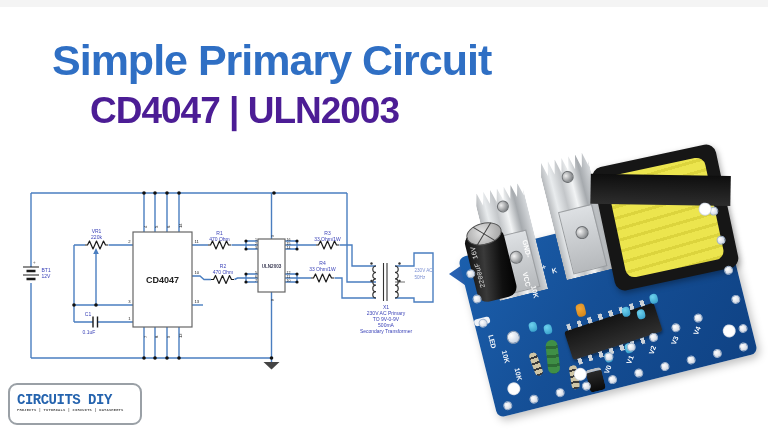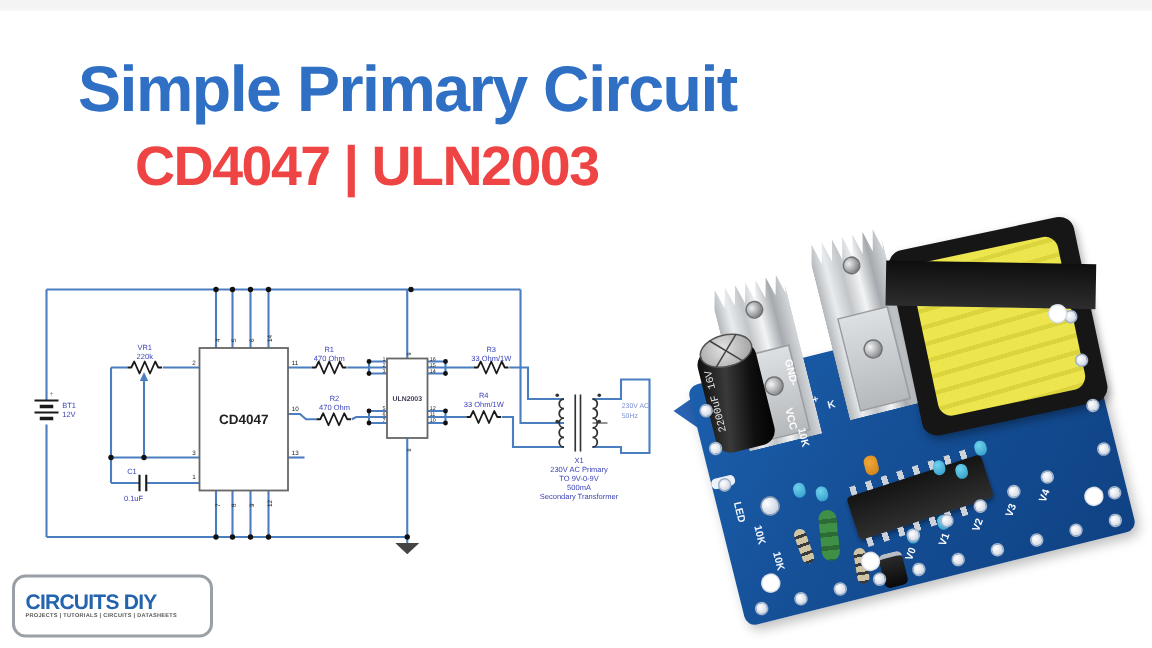--- a/index.html
+++ b/index.html
@@ -3,21 +3,21 @@
 <meta charset="utf-8">
 <style>
   html,body{margin:0;padding:0;background:#fff;}
   #stage{position:relative;width:768px;height:432px;background:#ffffff;overflow:hidden;
          font-family:"Liberation Sans",sans-serif;}
   .topstrip{position:absolute;left:0;top:0;width:768px;height:7px;background:#f4f4f4;}
   
   .title1{position:absolute;left:52px;top:36px;font-size:43px;font-weight:800;
           letter-spacing:-1px;color:#2f6fc4;white-space:nowrap;}
   .title2{position:absolute;left:90px;top:90px;font-size:37px;font-weight:800;
-          letter-spacing:-1px;color:#ef4444;white-space:nowrap;}
+          letter-spacing:-1px;color:#4c1d95;white-space:nowrap;}
   
   .schematic{position:absolute;left:0;top:153px;}
   
   .pcb{position:absolute;left:440px;top:118px;width:328px;height:314px;}
   .board{position:absolute;left:34px;top:105px;width:268px;height:165px;
          background:linear-gradient(135deg,#1b5fad 0%,#154f96 45%,#0f4284 100%);
          border-radius:7px;transform:rotate(-14deg);box-shadow:2px 4px 8px rgba(0,0,0,.25);}
   .hs{position:absolute;width:50px;background:linear-gradient(90deg,#b4b7ba 0%,#e9ecee 18%,#c3c6c9 38%,#f2f4f5 58%,#a6aaae 78%,#d6d9dc 100%);
       clip-path:polygon(0% 12%,7% 0%,14% 12%,21% 0%,28% 12%,35% 0%,42% 12%,49% 0%,56% 12%,63% 0%,70% 12%,77% 0%,84% 12%,91% 0%,98% 12%,100% 6%,100% 100%,0% 100%);}
   .hs1{left:30px;top:-58px;height:110px;}
@@ -68,21 +68,21 @@
   .pad-col{position:absolute;display:flex;flex-direction:column;justify-content:space-between;}
   .hole{position:absolute;width:13px;height:13px;border-radius:50%;
         background:radial-gradient(circle,#ffffff 55%,#c6cfdd 70%);}
   .vout{position:absolute;width:10px;}
   .vout .pad{position:absolute;left:0;top:0;}
   .vout span{position:absolute;left:-4px;top:13px;transform:rotate(-55deg);color:#fff;
              font-size:7px;font-weight:bold;}
   
   .logo{position:absolute;left:8px;top:383px;width:134px;height:42px;background:#fff;
         border:2px solid #9aa0a6;border-radius:9px;display:flex;align-items:center;padding:0 5px;box-sizing:border-box;}
-  .logo-text{display:flex;flex-direction:column;margin-left:2px;}
+  .logo-text{display:flex;flex-direction:column;margin-left:2px;font-family:Liberation Mono, monospace;}
   .logo-brand{font-size:14px;font-weight:800;color:#2463ae;letter-spacing:-.5px;line-height:14px;white-space:nowrap;}
   .logo-tag{font-size:6px;color:#555;transform:scale(.62);transform-origin:left top;
             white-space:nowrap;margin-top:1px;letter-spacing:.3px;font-weight:bold;}
 </style>
 </head>
 <body>
 
 <div id="stage">
   <div class="topstrip"></div>
 

